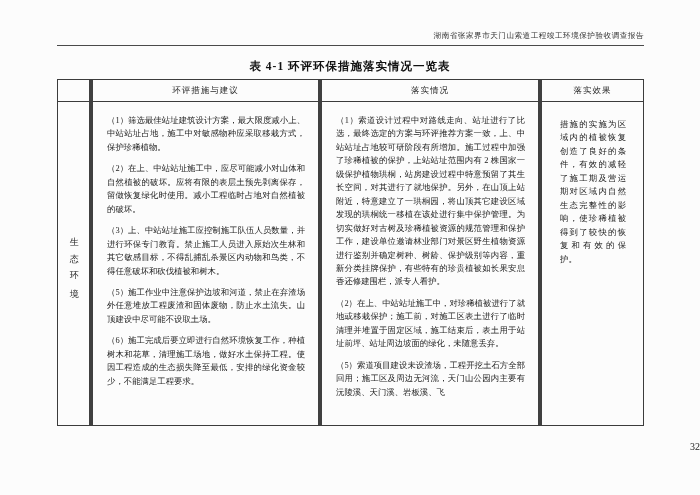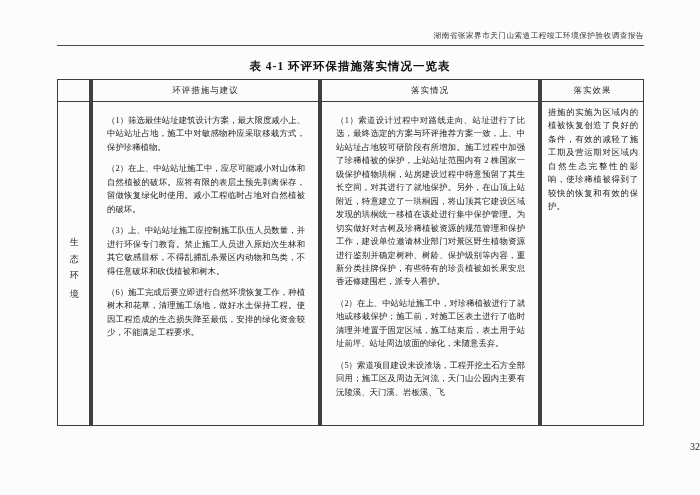--- a/index.html
+++ b/index.html
@@ -62,21 +62,21 @@
     padding:4px 5px 4px 6px;
     text-align:justify;
     text-justify:inter-character;
   }
   .text-cell p{margin:8px;}
   .effect-cell{
     padding:4px 5px 4px 6px;
     text-align:justify;
     text-justify:inter-character;
   }
-  .effect-cell p{margin:0;}
+  .effect-cell p{margin:12px;}
   .page-number{
     position:absolute;top:441px;left:0;width:100%;
     text-align:right;font-size:10px;color:#222;
   }
 </style>
 </head>
 <body>
 
 <div class="page">
 
@@ -94,20 +94,21 @@
     <div class="cell th">落实效果</div>
 
     <div class="cell td first cat-cell">
       <span class="vertical-label">生态环境</span>
     </div>
 
     <div class="cell td text-cell">
         <p>（1）筛选最佳站址建筑设计方案，最大限度减小上、中站站址占地，施工中对敏感物种应采取移栽方式，保护珍稀植物。</p>
         <p>（2）在上、中站站址施工中，应尽可能减小对山体和自然植被的破坏。应将有限的表层土预先剥离保存，留做恢复绿化时使用。减小工程临时占地对自然植被的破坏。</p>
         <p>（3）上、中站站址施工应控制施工队伍人员数量，并进行环保专门教育。禁止施工人员进入原始次生林和其它敏感目标，不得乱捕乱杀景区内动物和鸟类，不得任意破坏和砍伐植被和树木。</p>
+        <p>（5）施工作业中注意保护边坡和河道，禁止在弃渣场外任意堆放工程废渣和固体废物，防止水土流失。山顶建设中尽可能不设取土场。</p>
         <p>（6）施工完成后要立即进行自然环境恢复工作，种植树木和花草，清理施工场地，做好水土保持工程。使因工程造成的生态损失降至最低，安排的绿化资金较少，不能满足工程要求。</p>
       </div>
 
     <div class="cell td text-cell">
         <p>（1）索道设计过程中对路线走向、站址进行了比选，最终选定的方案与环评推荐方案一致，上、中站站址占地较可研阶段有所增加。施工过程中加强了珍稀植被的保护，上站站址范围内有 2 株国家一级保护植物珙桐，站房建设过程中特意预留了其生长空间，对其进行了就地保护。另外，在山顶上站附近，特意建立了一珙桐园，将山顶其它建设区域发现的珙桐统一移植在该处进行集中保护管理。为切实做好对古树及珍稀植被资源的规范管理和保护工作，建设单位邀请林业部门对景区野生植物资源进行鉴别并确定树种、树龄、保护级别等内容，重新分类挂牌保护，有些特有的珍贵植被如长果安息香还修建围栏，派专人看护。</p>
         <p>（2）在上、中站站址施工中，对珍稀植被进行了就地或移栽保护；施工前，对施工区表土进行了临时清理并堆置于固定区域，施工结束后，表土用于站址前坪、站址周边坡面的绿化，未随意丢弃。</p>
         <p>（5）索道项目建设未设渣场，工程开挖土石方全部回用；施工区及周边无河流，天门山公园内主要有沅陵溪、天门溪、岩板溪、飞</p>
       </div>
 
     <div class="cell td effect-cell">

